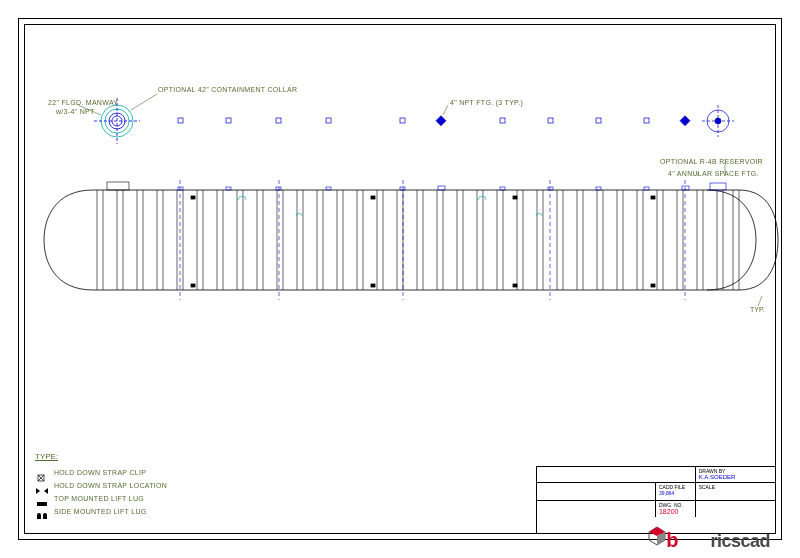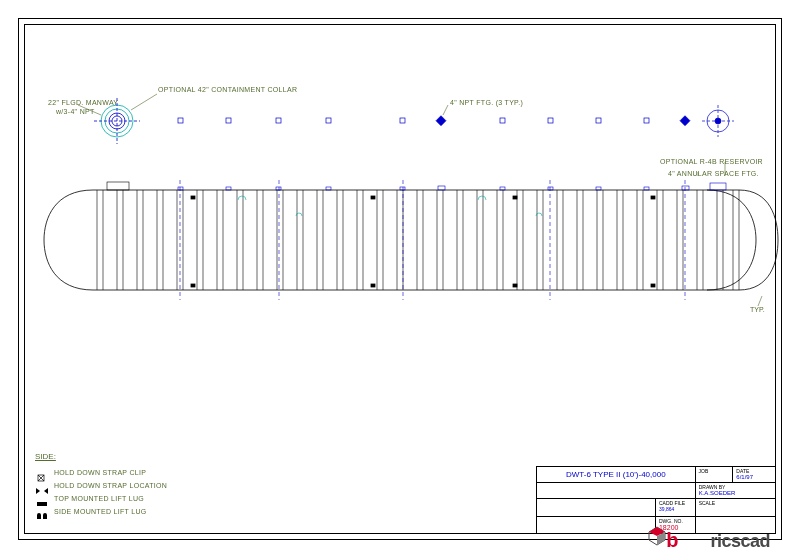--- a/index.html
+++ b/index.html
@@ -192,21 +192,21 @@
 </svg>
 
 <div class="label" style="left:158px; top:86px;">OPTIONAL 42" CONTAINMENT COLLAR</div>
 <div class="label" style="left:48px; top:99px;">22" FLGD. MANWAY</div>
 <div class="label" style="left:56px; top:108px;">w/3-4" NPT</div>
 <div class="label" style="left:450px; top:99px;">4" NPT FTG. (3 TYP.)</div>
 <div class="label" style="left:660px; top:158px;">OPTIONAL R-4B RESERVOIR</div>
 <div class="label" style="left:668px; top:170px;">4" ANNULAR SPACE FTG.</div>
 <div class="typ" style="left:750px; top:306px;">TYP.</div>
 
-<div class="notes-header" style="left:35px; top:452px;">SIDE:</div>
+<div class="notes-header" style="left:35px; top:452px;">TYPE:</div>
 
 <div class="note-row" style="left:35px; top:468px;">
   <span class="sym">
     <svg width="14" height="8">
         <rect x="3" y="1" width="6" height="6" fill="none" stroke="#000" stroke-width="0.7"></rect>
         <line x1="3" y1="1" x2="9" y2="7" stroke="#000" stroke-width="0.7"></line>
         <line x1="9" y1="1" x2="3" y2="7" stroke="#000" stroke-width="0.7"></line>
       </svg>
   </span>
   <span class="txt">HOLD DOWN STRAP CLIP</span>
@@ -234,25 +234,20 @@
 <div class="note-row" style="left:35px; top:507px;">
   <span class="sym">
     <svg width="14" height="8">
         <path d="M2 6 L2 2 A2 2 0 0 1 6 2 L6 6 Z M8 6 L8 2 A2 2 0 0 1 12 2 L12 6 Z" fill="#000"></path>
       </svg>
   </span>
   <span class="txt">SIDE MOUNTED LIFT LUG</span>
 </div>
 
 <div class="title-block">
-  <div class="tb-row" style="height:16px;">
-    <div class="tb-cell" style="width:160px; text-align:center; font-size:8px; color:#0000cd; padding-top:3px;">DWT-6 TYPE II (10')-40,000</div>
-    <div class="tb-cell" style="width:38px; font-size:5px;">JOB</div>
-    <div class="tb-cell" style="width:42px; border-right:none; font-size:5px;">DATE<br><span style="color:#0000cd; font-size:6px;">6/1/97</span></div>
-  </div>
   <div class="tb-row" style="height:16px;">
     <div class="tb-cell" style="width:160px;"></div>
     <div class="tb-cell" style="width:80px; border-right:none; font-size:5px;">DRAWN BY<br><span style="color:#0000cd; font-size:6px;">K.A.SOEDER</span></div>
   </div>
   <div class="tb-row" style="height:18px;">
     <div class="tb-cell" style="width:120px;"></div>
     <div class="tb-cell" style="width:40px; font-size:5px;">CADD FILE<br><span style="color:#0000cd;">39,864</span></div>
     <div class="tb-cell" style="width:80px; border-right:none; font-size:5px;">SCALE</div>
   </div>
   <div class="tb-row" style="height:16px; border-bottom:none;">

